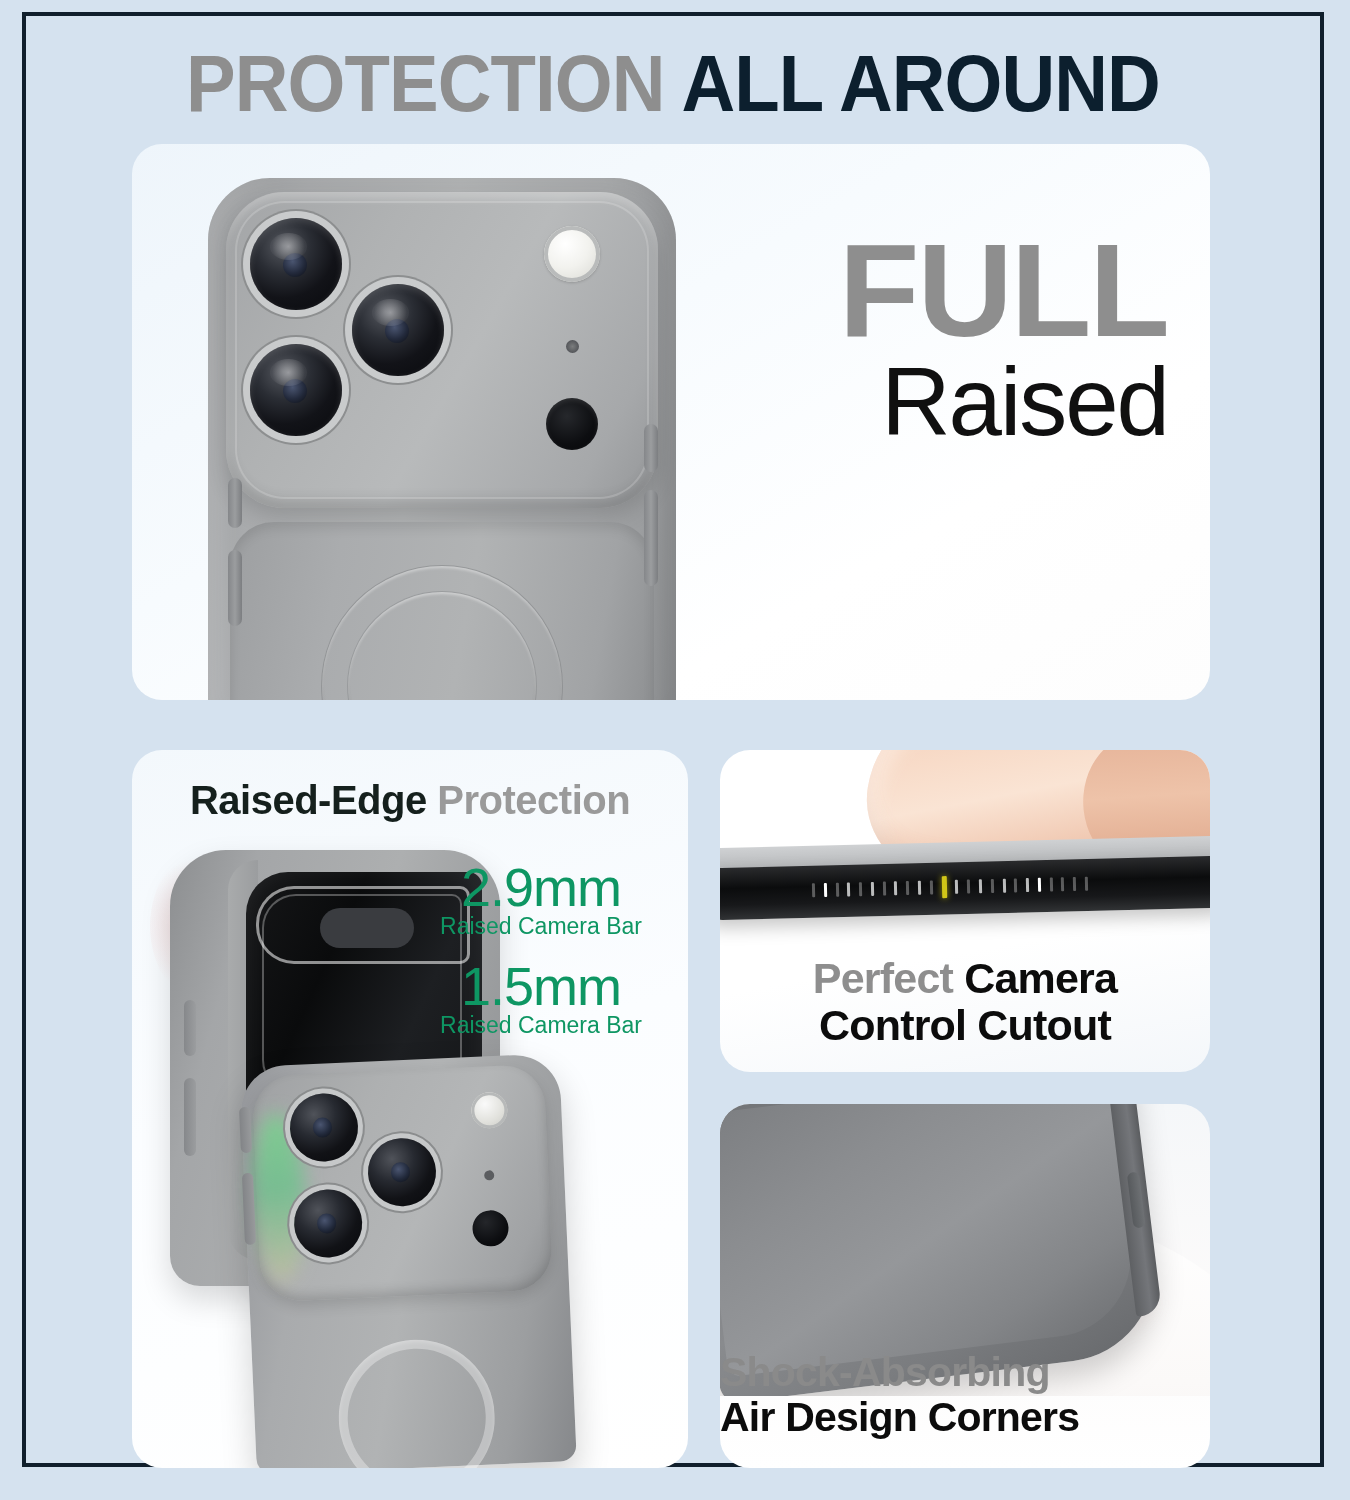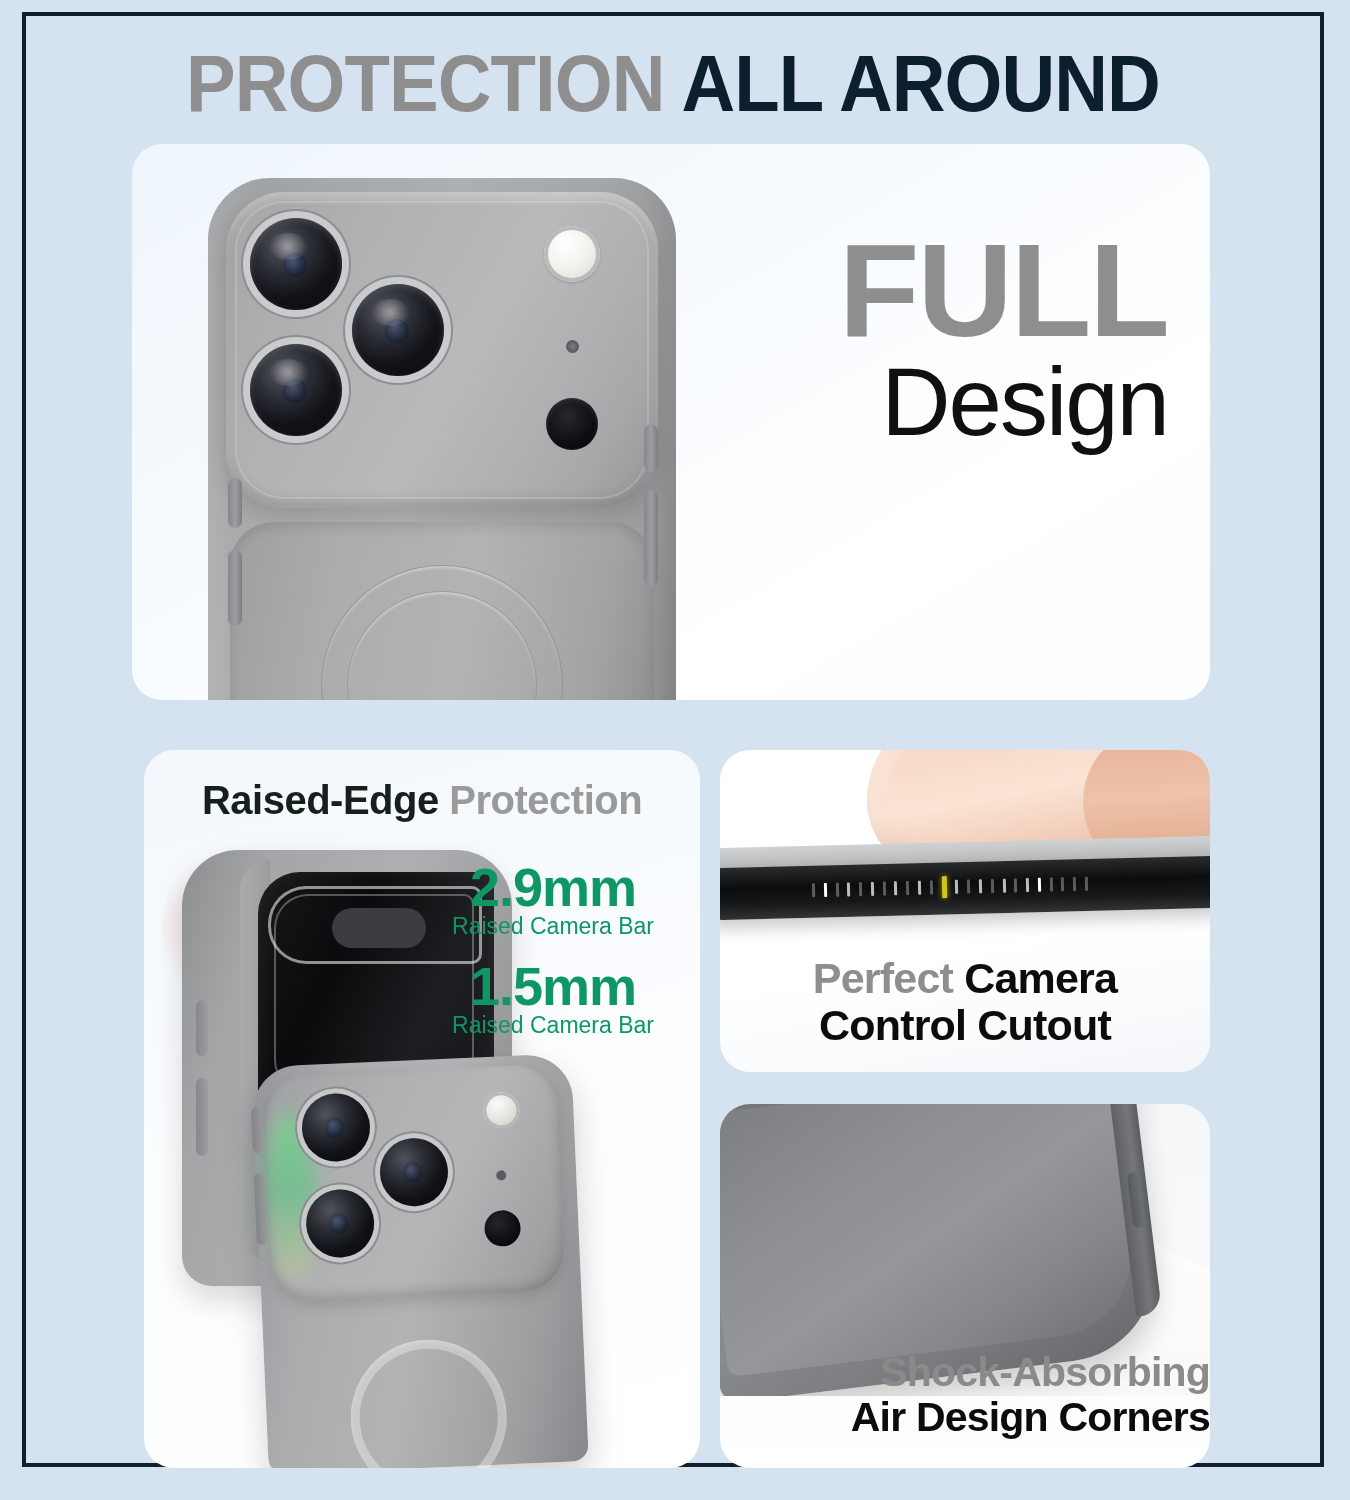--- a/index.html
+++ b/index.html
@@ -83,21 +83,20 @@
     margin-top: 2px;
   }
 
   
   .card-left {
     left: 106px;
     top: 734px;
     width: 556px;
     height: 718px;
     background: linear-gradient(165deg, #f3f8fc 0%, #fbfdff 45%, #ffffff 100%);
-    margin-left: 12px;
   }
   .left-title {
     position: absolute;
     left: 0; right: 0;
     top: 28px;
     text-align: center;
     white-space: nowrap;
     font-size: 40px;
     font-weight: 800;
     letter-spacing: -0.5px;
@@ -108,21 +107,21 @@
   .specs {
     position: absolute;
     right: 22px;
     top: 110px;
     width: 250px;
     text-align: center;
     z-index: 5;
   }
   .spec-val {
     font-size: 54px;
-    font-weight: 700;
+    font-weight: 400;
     color: #0e9663;
     line-height: 1.02;
     letter-spacing: -1px;
   }
   .spec-lbl {
     font-size: 23px;
     font-weight: 400;
     color: #0e9663;
     line-height: 1.2;
     margin-top: -2px;
@@ -155,21 +154,21 @@
     left: 694px;
     top: 1088px;
     width: 490px;
     height: 364px;
     background: linear-gradient(180deg, #f5f7f9 0%, #fbfafa 48%, #ffffff 100%);
   }
   .shock-title {
     position: absolute;
     left: 0; right: 0;
     bottom: 28px;
-    text-align: right;
+    text-align: left;
     font-size: 41px;
     font-weight: 800;
     line-height: 1.1;
     letter-spacing: -0.8px;
     z-index: 6;
   }
   .shock-title .t-gray { color: #8a8a8a; }
   .shock-title .t-dark { color: #0c0c0c; }
 
   
@@ -585,21 +584,21 @@
 
         <div class="hp-btn hp-btn-l1"></div>
         <div class="hp-btn hp-btn-l2"></div>
         <div class="hp-btn hp-btn-r1"></div>
         <div class="hp-btn hp-btn-r2"></div>
       </div>
     </div>
 
     <div class="hero-copy">
       <div class="hero-full">FULL</div>
-      <div class="hero-sub">Design</div>
+      <div class="hero-sub">Raised</div>
     </div>
   </div>
 
   <div class="card card-left">
 
     <div class="left-title">
       <span class="t-dark">Raised-Edge</span>
       <span class="t-gray">Protection</span>
     </div>
 

